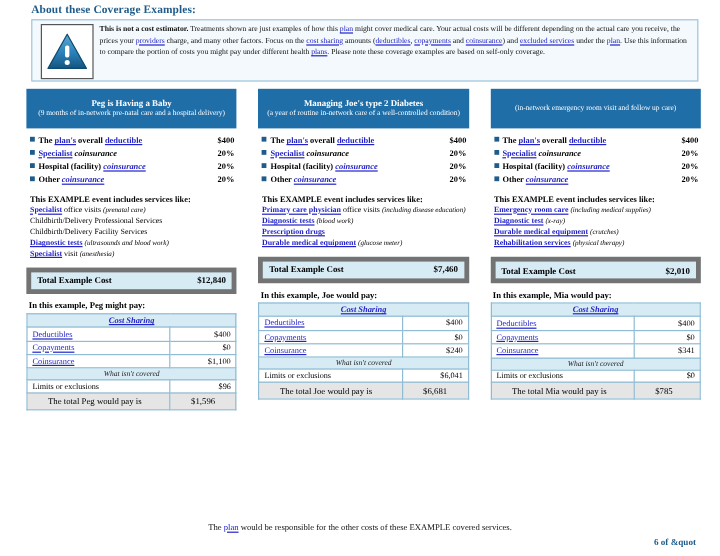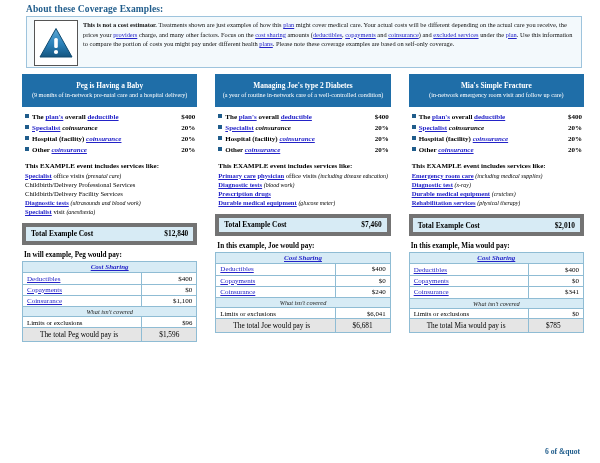--- a/index.html
+++ b/index.html
@@ -311,21 +311,21 @@
         <div class="svc-item"><span>Childbirth/Delivery Facility Services</span></div>
         <div class="svc-item"><a class="link-b" href="#">Diagnostic tests</a><span> </span><span class="note">(ultrasounds and blood work)</span></div>
         <div class="svc-item"><a class="link-b" href="#">Specialist</a><span> visit </span><span class="note">(anesthesia)</span></div>
       </div>
 
       <div class="total-bar">
         <span>Total Example Cost</span>
         <span>$12,840</span>
       </div>
 
-      <div class="inthis">In will example, Peg would pay:</div>
+      <div class="inthis">In this example, Peg might pay:</div>
 
       <table class="cost-table">
         <tbody>
             <tr class="ct-banner">
           <td colspan="2"><a href="#">Cost Sharing</a></td>
         </tr>
         <tr class="ct-row">
           <td class="lbl"><a class="link" href="#">Deductibles</a></td>
           <td class="val">$400</td>
         </tr>
@@ -422,21 +422,20 @@
         <tr class="ct-total">
           <td class="lbl">The total Joe would pay is</td>
           <td class="val">$6,681</td>
         </tr>
       </tbody>
         </table>
     </div>
 
     <div class="col">
       <div class="col-head">
-        <div class="title">Mia's Simple Fracture</div>
         <div class="sub">(in-network emergency room visit and follow up care)</div>
       </div>
       <div class="bullets">
         <div class="bullet-row">
           <span class="bullet-sq"></span>
           <span class="bullet-label"><span>The </span><a class="link-b" href="#">plan's</a><span> overall </span><a class="link-b" href="#">deductible</a></span>
           <span class="bullet-val">$400</span>
         </div>
         <div class="bullet-row">
           <span class="bullet-sq"></span>
@@ -497,16 +496,19 @@
         <tr class="ct-total">
           <td class="lbl">The total Mia would pay is</td>
           <td class="val">$785</td>
         </tr>
       </tbody>
         </table>
     </div>
 
   </div>
 
+  <div class="footer-note">
+    <span>The </span><a class="link" href="#">plan</a><span> would be responsible for the other costs of these EXAMPLE covered services.</span>
+  </div>
 
   <div class="page-num">6 of &amp;quot</div>
 
 </div>
 
 </body></html>

